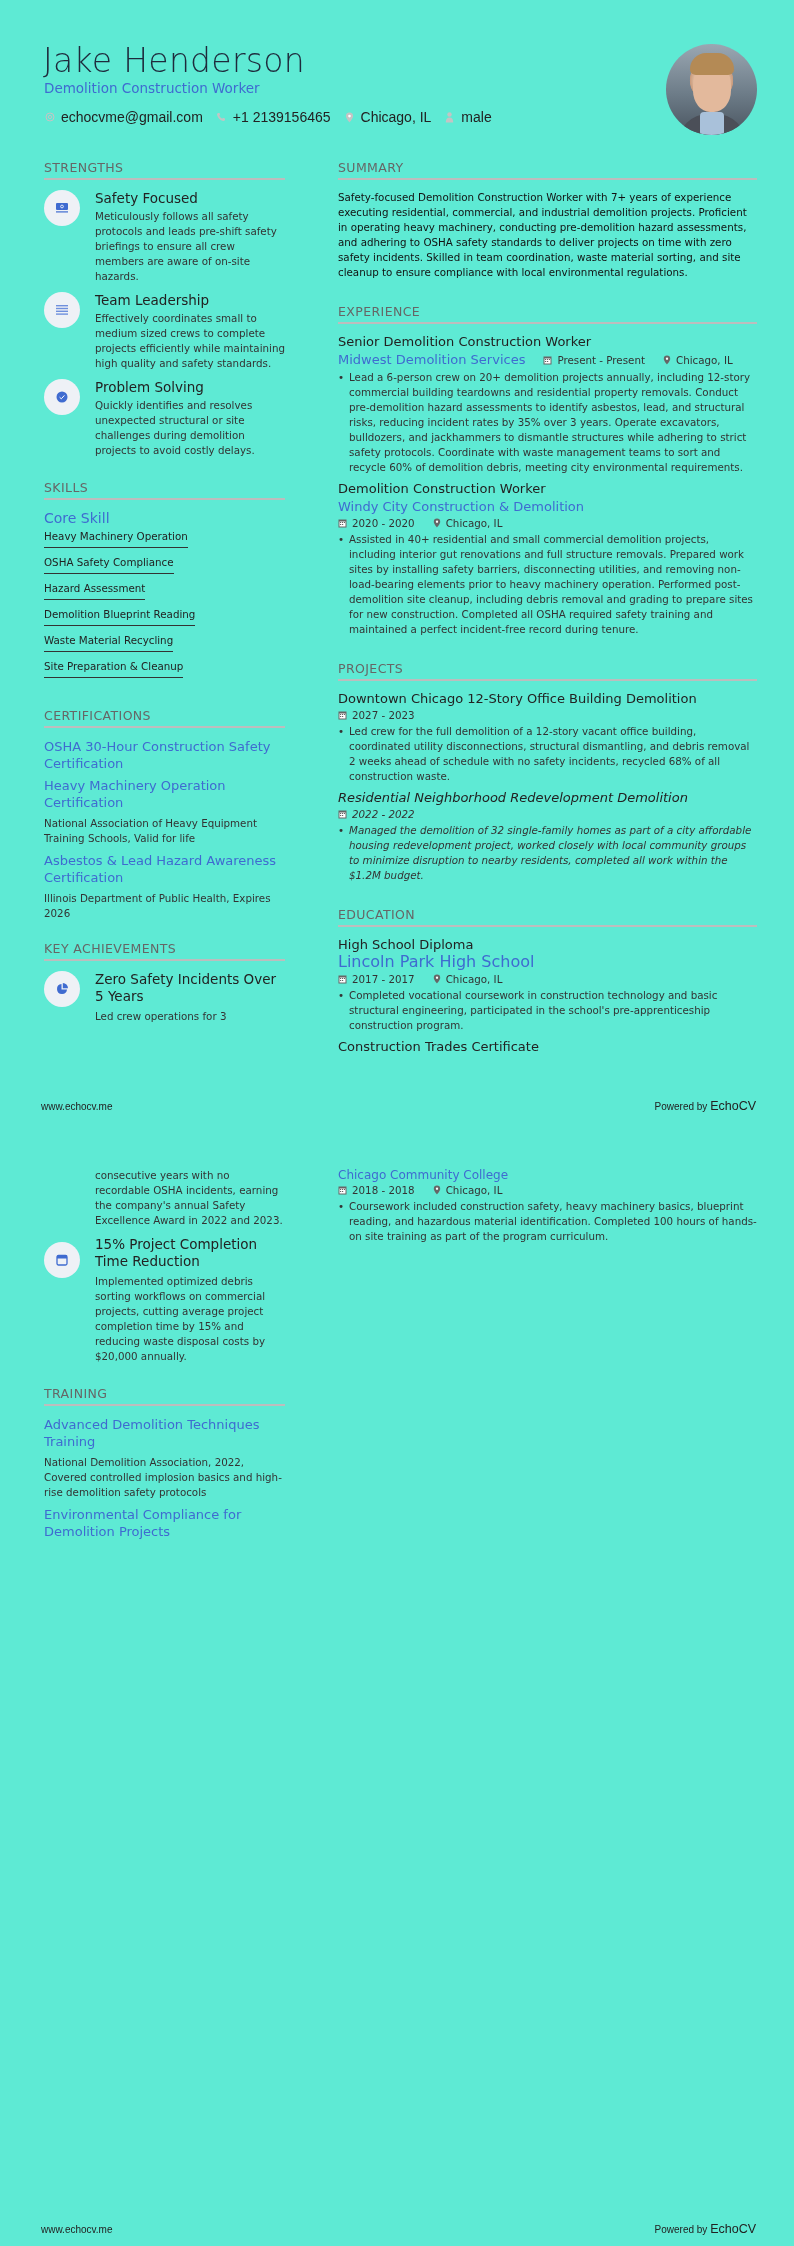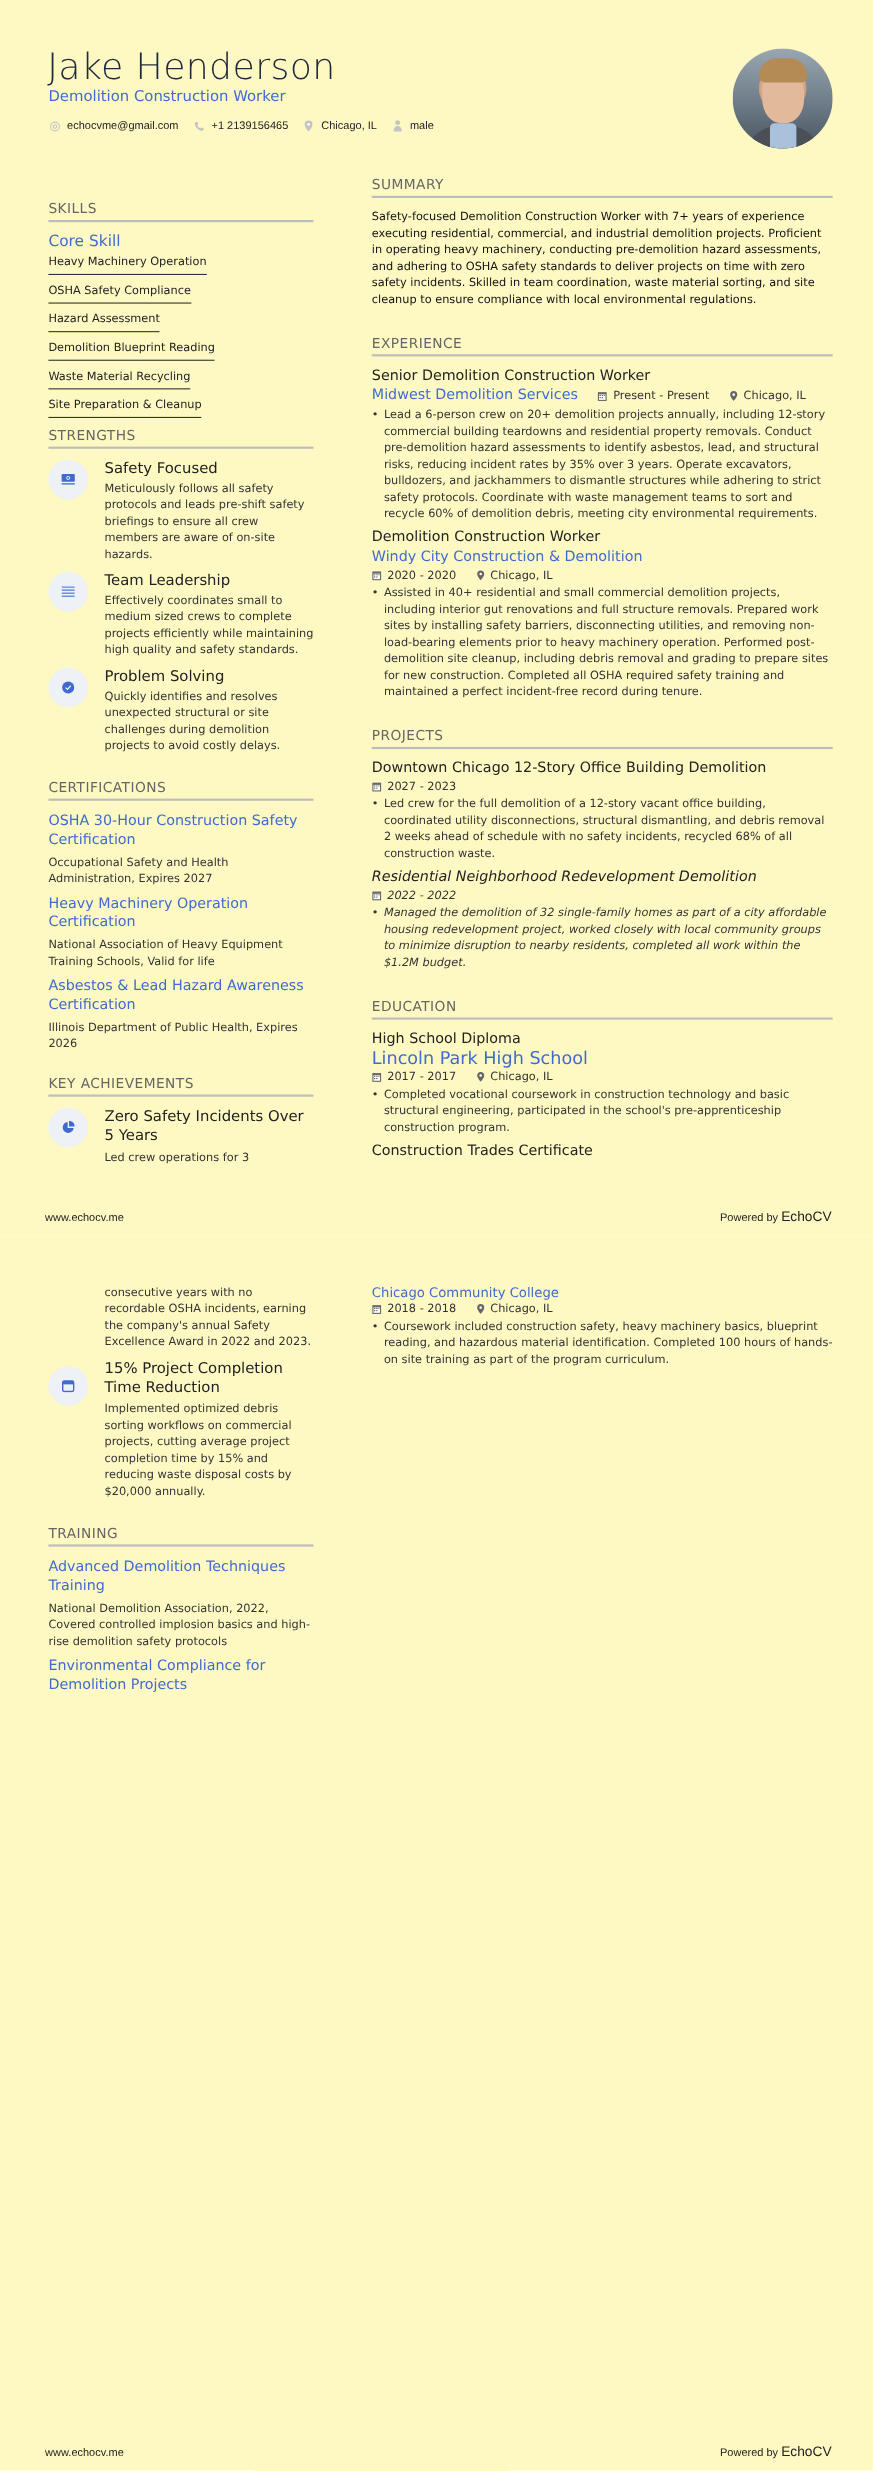--- a/index.html
+++ b/index.html
@@ -1,25 +1,25 @@
 <!DOCTYPE html>
 <html><head>
 <meta charset="utf-8">
 <style>
   * { box-sizing: border-box; margin: 0; padding: 0; }
   html, body { width: 794px; background: #ffffff; }
   body { font-family: "DejaVu Sans", sans-serif; color: #333; position: relative; height: 2246px; overflow: hidden; }
-  .page { position: absolute; left: 0; width: 794px; height: 1123px; background: #fef9c3; }
+  .page { position: absolute; left: 0; width: 794px; height: 1123px; background: #5eead4; }
   .page1 { top: 0; }
   .page2 { top: 1123px; }
   .footer { position: absolute; left: 41px; right: 38px; bottom: 10px; font-family: "Liberation Sans", sans-serif; font-size: 10px; color: #222; display: flex; justify-content: space-between; align-items: baseline; }
   .footer .brand { font-size: 12.5px; }
   .name { position: absolute; left: 43px; top: 41px; font-family: "DejaVu Sans", sans-serif; font-size: 33px; font-weight: 300; color: #1e2a3c; letter-spacing: 0.3px; }
   .jobtitle { position: absolute; left: 44px; top: 80px; font-size: 13.5px; color: #3f6bd0; }
-  .contacts { position: absolute; left: 44px; top: 109px; display: flex; align-items: center; font-family: "Liberation Sans", sans-serif; font-size: 10px; color: #222; }
+  .contacts { position: absolute; left: 44px; top: 109px; display: flex; align-items: center; font-family: "Liberation Sans", sans-serif; font-size: 14px; color: #222; }
   .contact { display: flex; align-items: center; margin-right: 13px; }
   .cicon { width: 11px; height: 11px; margin-right: 6px; color: #bdbdbd; display: inline-flex; align-items: center; justify-content: center; font-size: 10px; }
   .photo { position: absolute; left: 666px; top: 44px; width: 91px; height: 91px; border-radius: 50%; overflow: hidden; background: radial-gradient(circle at 50% 40%, #e7c5ab 0 22%, #c99c7e 30%, transparent 31%), linear-gradient(180deg, #9aa7b2 0%, #6d7c88 55%, #4a5560 100%); }
   .photo .hair { position: absolute; left: 24px; top: 9px; width: 44px; height: 22px; border-radius: 22px 22px 8px 8px; background: #b48a55; }
   .photo .face { position: absolute; left: 27px; top: 20px; width: 38px; height: 48px; border-radius: 45%; background: #e3b99c; }
   .photo .shirt { position: absolute; left: 12px; top: 70px; width: 68px; height: 30px; border-radius: 30px 30px 0 0; background: #4b4f58; }
   .photo .collar { position: absolute; left: 34px; top: 68px; width: 24px; height: 24px; background: #a9c1da; border-radius: 4px; }
 
   .col-left { position: absolute; left: 44px; width: 241px; }
   .col-right { position: absolute; left: 338px; width: 419px; }
@@ -97,83 +97,82 @@
 
   <div class="photo">
     <div class="shirt"></div>
     <div class="collar"></div>
     <div class="face"></div>
     <div class="hair"></div>
   </div>
 
   <div class="col-left" style="top:160px;">
 
+    <section>
+      <div class="sec-title">STRENGTHS</div>
+
+      <div class="strength">
+        <div class="sicon">
+          <svg width="14" height="12" viewBox="0 0 14 12">
+              <rect x="1" y="1" width="12" height="7" rx="1" fill="#3f6bd0"></rect>
+              <circle cx="7" cy="4.5" r="1.4" fill="none" stroke="#fff" stroke-width="0.8"></circle>
+              <rect x="1" y="9.3" width="12" height="1.2" fill="#3f6bd0"></rect>
+            </svg>
+        </div>
+        <div class="sbody">
+          <div class="stitle">Safety Focused</div>
+          <div class="sdesc">Meticulously follows all safety protocols and leads pre-shift safety briefings to ensure all crew members are aware of on-site hazards.</div>
+        </div>
+      </div>
+
+      <div class="strength">
+        <div class="sicon">
+          <svg width="12" height="10" viewBox="0 0 12 10">
+              <rect x="0" y="0" width="12" height="1.4" fill="#6f90dd"></rect>
+              <rect x="0" y="2.8" width="12" height="1.4" fill="#6f90dd"></rect>
+              <rect x="0" y="5.6" width="12" height="1.4" fill="#6f90dd"></rect>
+              <rect x="0" y="8.4" width="12" height="1.4" fill="#6f90dd"></rect>
+            </svg>
+        </div>
+        <div class="sbody">
+          <div class="stitle">Team Leadership</div>
+          <div class="sdesc">Effectively coordinates small to medium sized crews to complete projects efficiently while maintaining high quality and safety standards.</div>
+        </div>
+      </div>
+
+      <div class="strength">
+        <div class="sicon">
+          <svg width="12" height="12" viewBox="0 0 12 12">
+              <circle cx="6" cy="6" r="5.5" fill="#3f6bd0"></circle>
+              <path d="M3.6 6.2 L5.3 7.8 L8.4 4.4" stroke="#fff" stroke-width="1" fill="none"></path>
+            </svg>
+        </div>
+        <div class="sbody">
+          <div class="stitle">Problem Solving</div>
+          <div class="sdesc">Quickly identifies and resolves unexpected structural or site challenges during demolition projects to avoid costly delays.</div>
+        </div>
+      </div>
+    </section>
+
     <section style="margin-top:22px;">
       <div class="sec-title">SKILLS</div>
       <div class="skill-group">Core Skill</div>
       <div class="skills-list">
         <span class="skill">Heavy Machinery Operation</span>
         <span class="skill">OSHA Safety Compliance</span>
         <span class="skill">Hazard Assessment</span>
         <span class="skill">Demolition Blueprint Reading</span>
         <span class="skill">Waste Material Recycling</span>
         <span class="skill">Site Preparation &amp; Cleanup</span>
       </div>
     </section>
 
-    <section>
-      <div class="sec-title">STRENGTHS</div>
-
-      <div class="strength">
-        <div class="sicon">
-          <svg width="14" height="12" viewBox="0 0 14 12">
-              <rect x="1" y="1" width="12" height="7" rx="1" fill="#3f6bd0"></rect>
-              <circle cx="7" cy="4.5" r="1.4" fill="none" stroke="#fff" stroke-width="0.8"></circle>
-              <rect x="1" y="9.3" width="12" height="1.2" fill="#3f6bd0"></rect>
-            </svg>
-        </div>
-        <div class="sbody">
-          <div class="stitle">Safety Focused</div>
-          <div class="sdesc">Meticulously follows all safety protocols and leads pre-shift safety briefings to ensure all crew members are aware of on-site hazards.</div>
-        </div>
-      </div>
-
-      <div class="strength">
-        <div class="sicon">
-          <svg width="12" height="10" viewBox="0 0 12 10">
-              <rect x="0" y="0" width="12" height="1.4" fill="#6f90dd"></rect>
-              <rect x="0" y="2.8" width="12" height="1.4" fill="#6f90dd"></rect>
-              <rect x="0" y="5.6" width="12" height="1.4" fill="#6f90dd"></rect>
-              <rect x="0" y="8.4" width="12" height="1.4" fill="#6f90dd"></rect>
-            </svg>
-        </div>
-        <div class="sbody">
-          <div class="stitle">Team Leadership</div>
-          <div class="sdesc">Effectively coordinates small to medium sized crews to complete projects efficiently while maintaining high quality and safety standards.</div>
-        </div>
-      </div>
-
-      <div class="strength">
-        <div class="sicon">
-          <svg width="12" height="12" viewBox="0 0 12 12">
-              <circle cx="6" cy="6" r="5.5" fill="#3f6bd0"></circle>
-              <path d="M3.6 6.2 L5.3 7.8 L8.4 4.4" stroke="#fff" stroke-width="1" fill="none"></path>
-            </svg>
-        </div>
-        <div class="sbody">
-          <div class="stitle">Problem Solving</div>
-          <div class="sdesc">Quickly identifies and resolves unexpected structural or site challenges during demolition projects to avoid costly delays.</div>
-        </div>
-      </div>
-    </section>
-
     <section style="margin-top:22px;">
       <div class="sec-title">CERTIFICATIONS</div>
       <div class="cert-title">OSHA 30-Hour Construction Safety Certification</div>
-      <div class="cert-desc">Occupational Safety and Health Administration, Expires 2027</div>
       <div class="cert-title">Heavy Machinery Operation Certification</div>
       <div class="cert-desc">National Association of Heavy Equipment Training Schools, Valid for life</div>
       <div class="cert-title">Asbestos &amp; Lead Hazard Awareness Certification</div>
       <div class="cert-desc">Illinois Department of Public Health, Expires 2026</div>
     </section>
 
     <section style="margin-top:20px;">
       <div class="sec-title">KEY ACHIEVEMENTS</div>
       <div class="strength">
         <div class="sicon">

